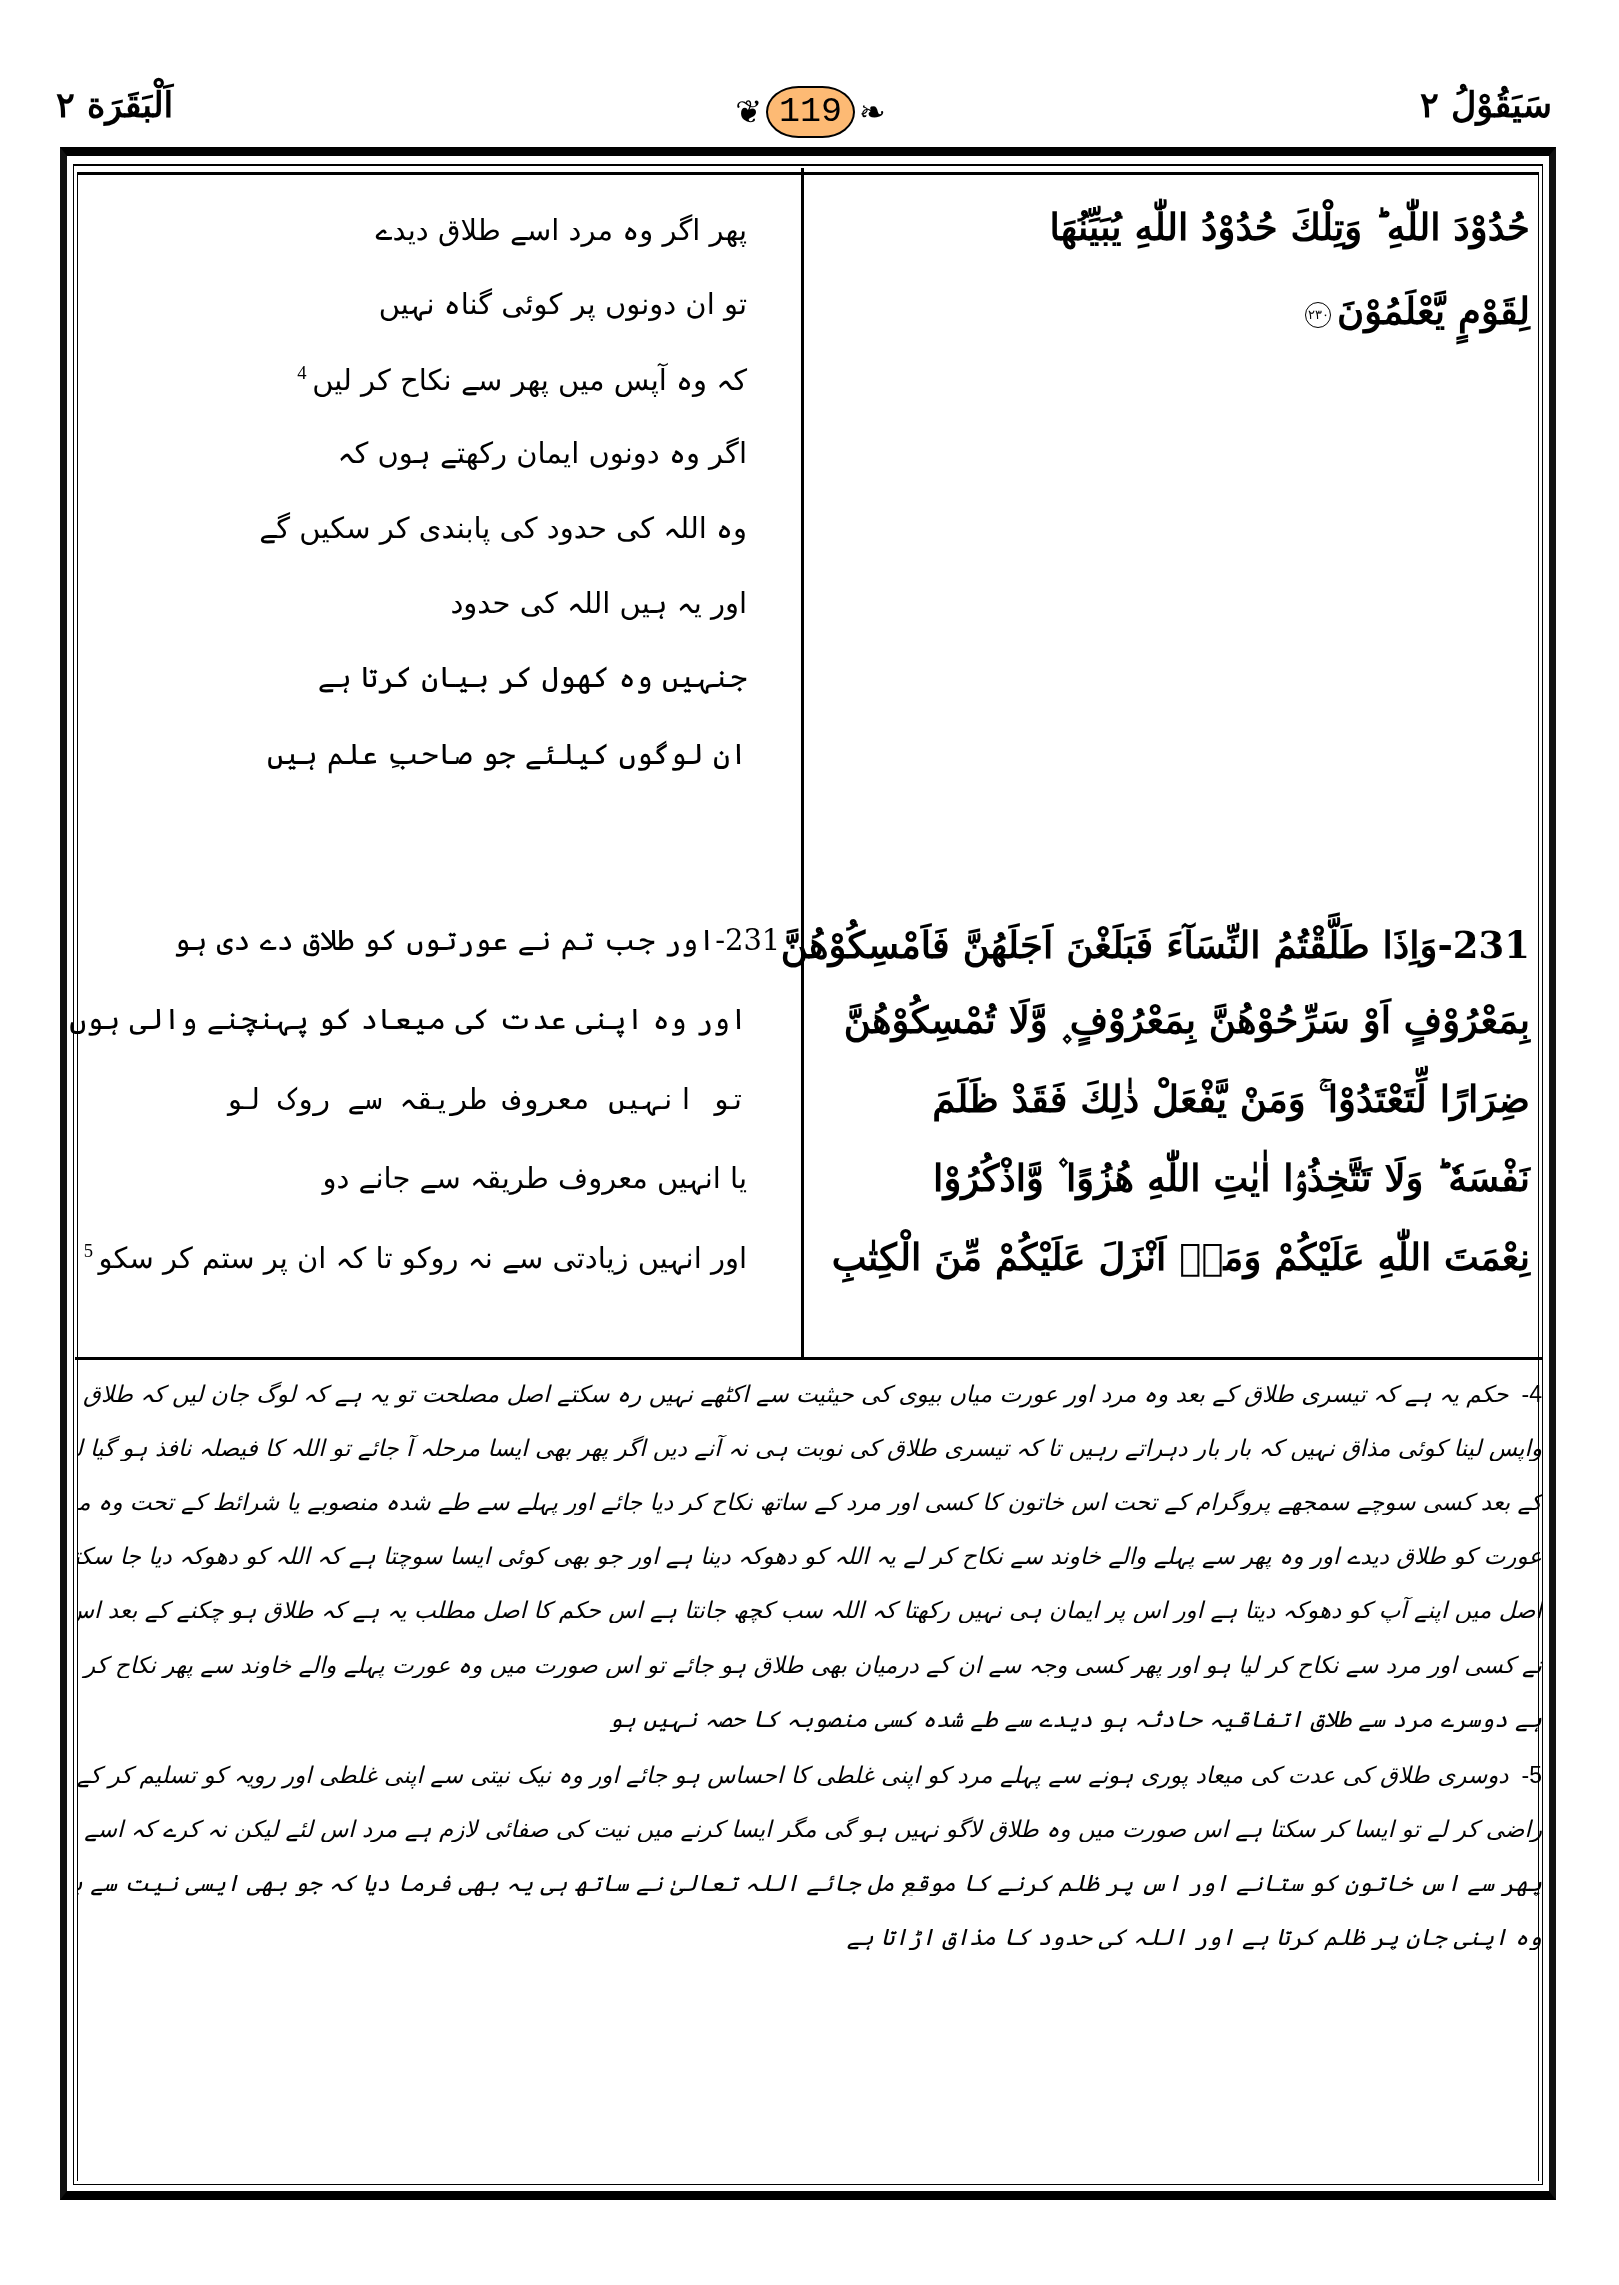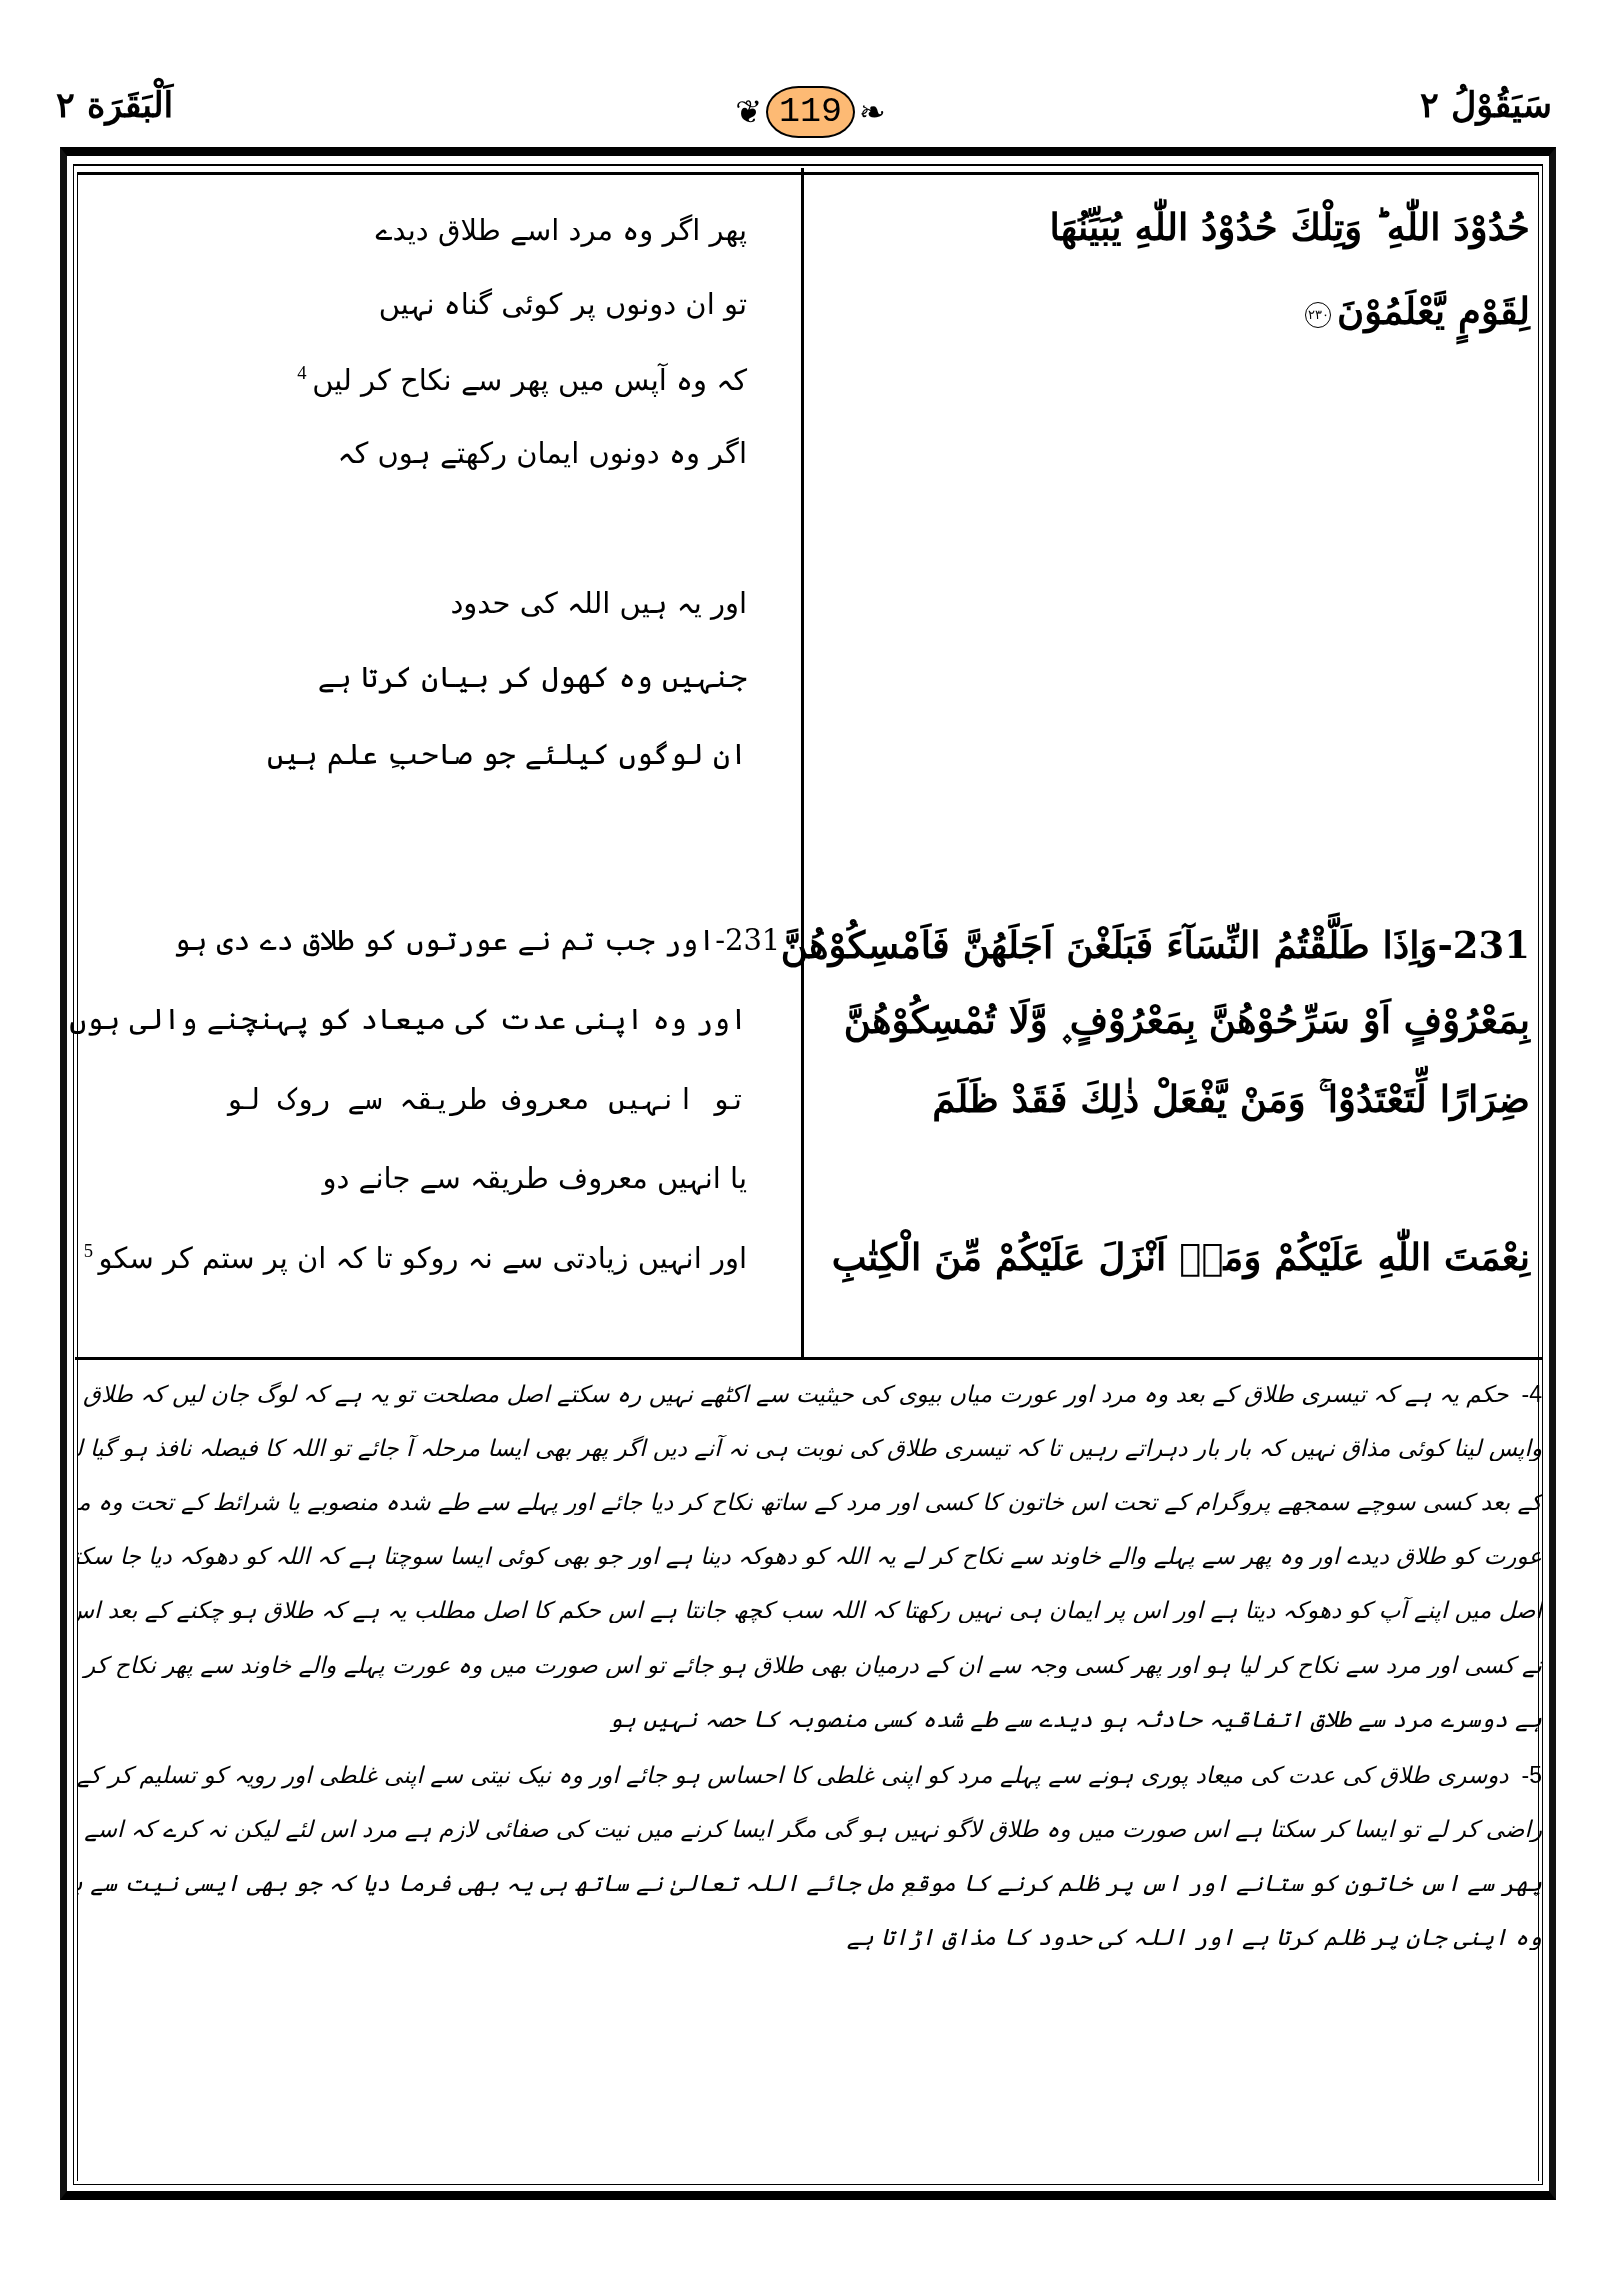--- a/index.html
+++ b/index.html
@@ -106,28 +106,30 @@
 
 <div class="col-divider"></div>
 <div class="section-rule"></div>
 
 <div class="arabic-col">
   <div class="ar-line" style="top:37px;"><span>حُدُوْدَ اللّٰهِ ؕ وَتِلْكَ حُدُوْدُ اللّٰهِ یُبَیِّنُهَا</span></div>
   <div class="ar-line" style="top:121px;"><span>لِقَوْمٍ یَّعْلَمُوْنَ</span><span class="ayah-end">۲۳۰</span></div>
   <div class="ar-line" style="top:755px;"><span>231-وَاِذَا طَلَّقْتُمُ النِّسَآءَ فَبَلَغْنَ اَجَلَهُنَّ فَاَمْسِكُوْهُنَّ</span></div>
   <div class="ar-line" style="top:830px;"><span>بِمَعْرُوْفٍ اَوْ سَرِّحُوْهُنَّ بِمَعْرُوْفٍ ۪ وَّلَا تُمْسِكُوْهُنَّ</span></div>
   <div class="ar-line" style="top:909px;"><span>ضِرَارًا لِّتَعْتَدُوْا ۚ وَمَنْ یَّفْعَلْ ذٰلِكَ فَقَدْ ظَلَمَ</span></div>
+  <div class="ar-line" style="top:988px;"><span>نَفْسَهٗ ؕ وَلَا تَتَّخِذُوْۤا اٰیٰتِ اللّٰهِ هُزُوًا ۫ وَّاذْكُرُوْا</span></div>
   <div class="ar-line" style="top:1067px;"><span>نِعْمَتَ اللّٰهِ عَلَیْكُمْ وَمَاۤ اَنْزَلَ عَلَیْكُمْ مِّنَ الْكِتٰبِ</span></div>
 </div>
 
 <div class="translation-col">
   <div class="tr-line" style="top:45px; right:37px;">پھر اگر وہ مرد اسے طلاق دیدے</div>
   <div class="tr-line" style="top:119px; right:37px;">تو ان دونوں پر کوئی گناہ نہیں</div>
   <div class="tr-line" style="top:194px; right:37px;"><span>کہ وہ آپس میں پھر سے نکاح کر لیں</span><span class="sup">4</span></div>
   <div class="tr-line" style="top:268px; right:37px;">اگر وہ دونوں ایمان رکھتے ہوں کہ</div>
+  <div class="tr-line" style="top:343px; right:37px;">وہ اللہ کی حدود کی پابندی کر سکیں گے</div>
   <div class="tr-line" style="top:418px; right:37px;">اور یہ ہیں اللہ کی حدود</div>
   <div class="tr-line" style="top:492px; right:37px;">جنہیں وہ کھول کر بیان کرتا ہے</div>
   <div class="tr-line" style="top:569px; right:37px;">ان لوگوں کیلئے جو صاحبِ علم ہیں</div>
   <div class="tr-line" style="top:755px; right:3.7px;">231-اور جب تم نے عورتوں کو طلاق دے دی ہو</div>
   <div class="tr-line" style="top:834px; right:37px;">اور وہ اپنی عدت کی میعاد کو پہنچنے والی ہوں</div>
   <div class="tr-line" style="top:914px; right:37px;font-family:Liberation Mono, monospace;">تو انہیں معروف طریقہ سے روک لو</div>
   <div class="tr-line" style="top:993px; right:37px;">یا انہیں معروف طریقہ سے جانے دو</div>
   <div class="tr-line" style="top:1072px; right:37px;"><span>اور انہیں زیادتی سے نہ روکو تا کہ ان پر ستم کر سکو</span><span class="sup">5</span></div>
 </div>
 

